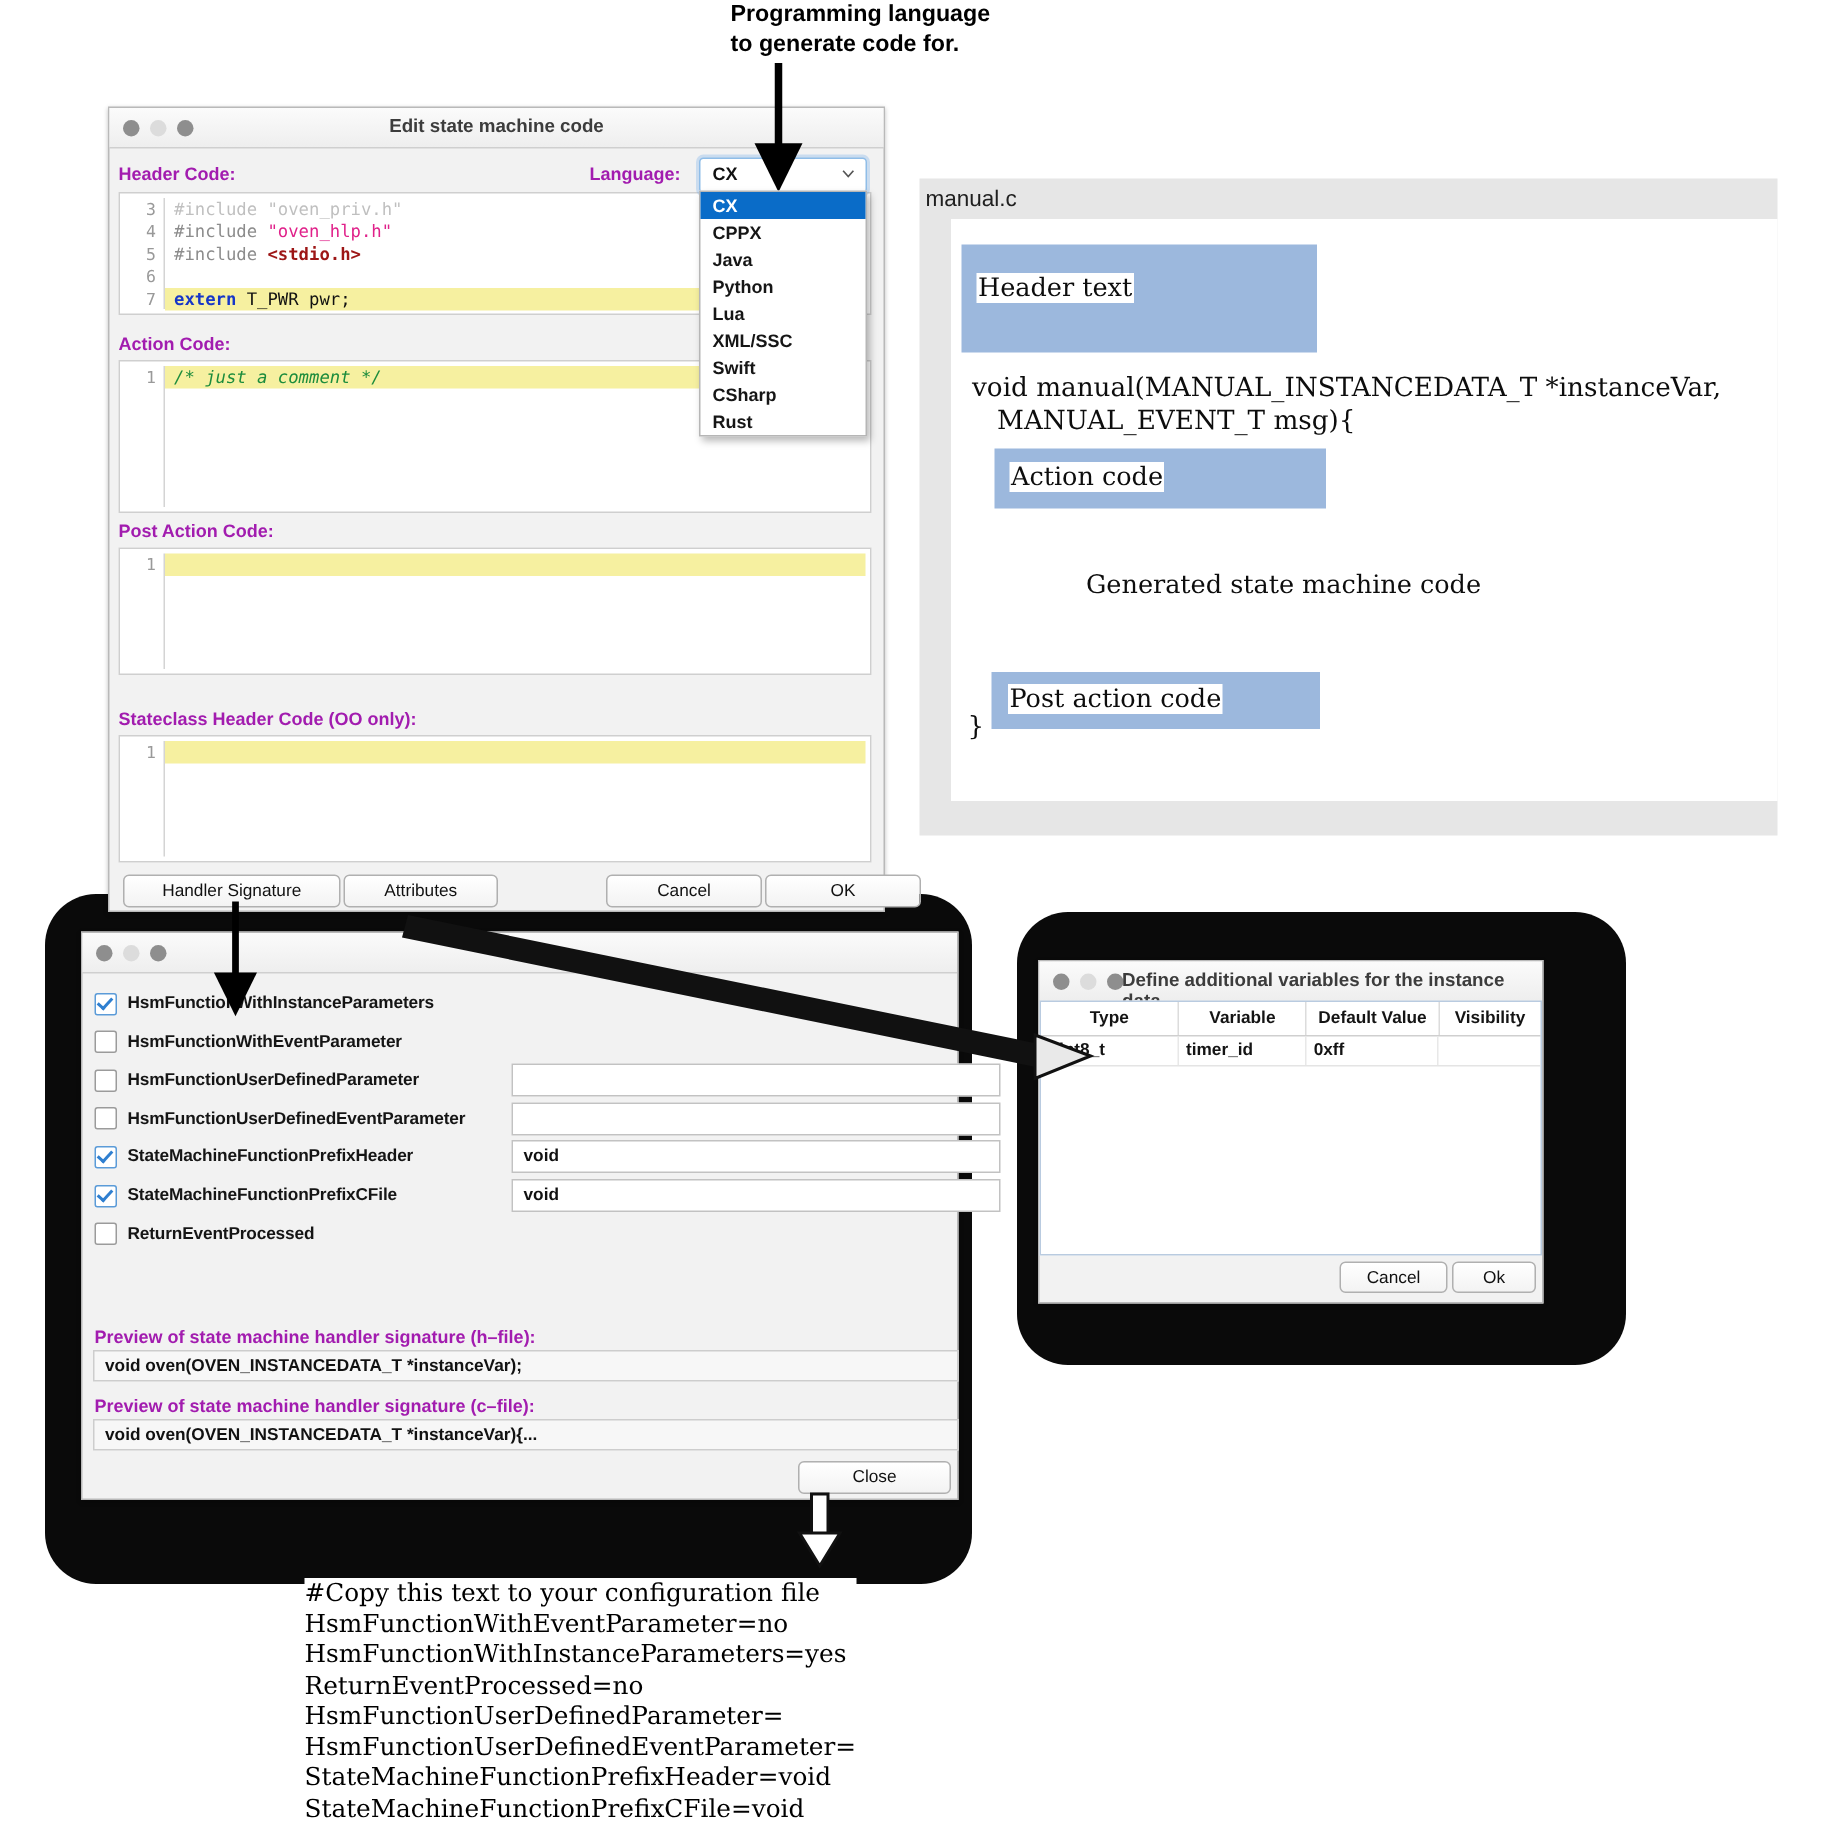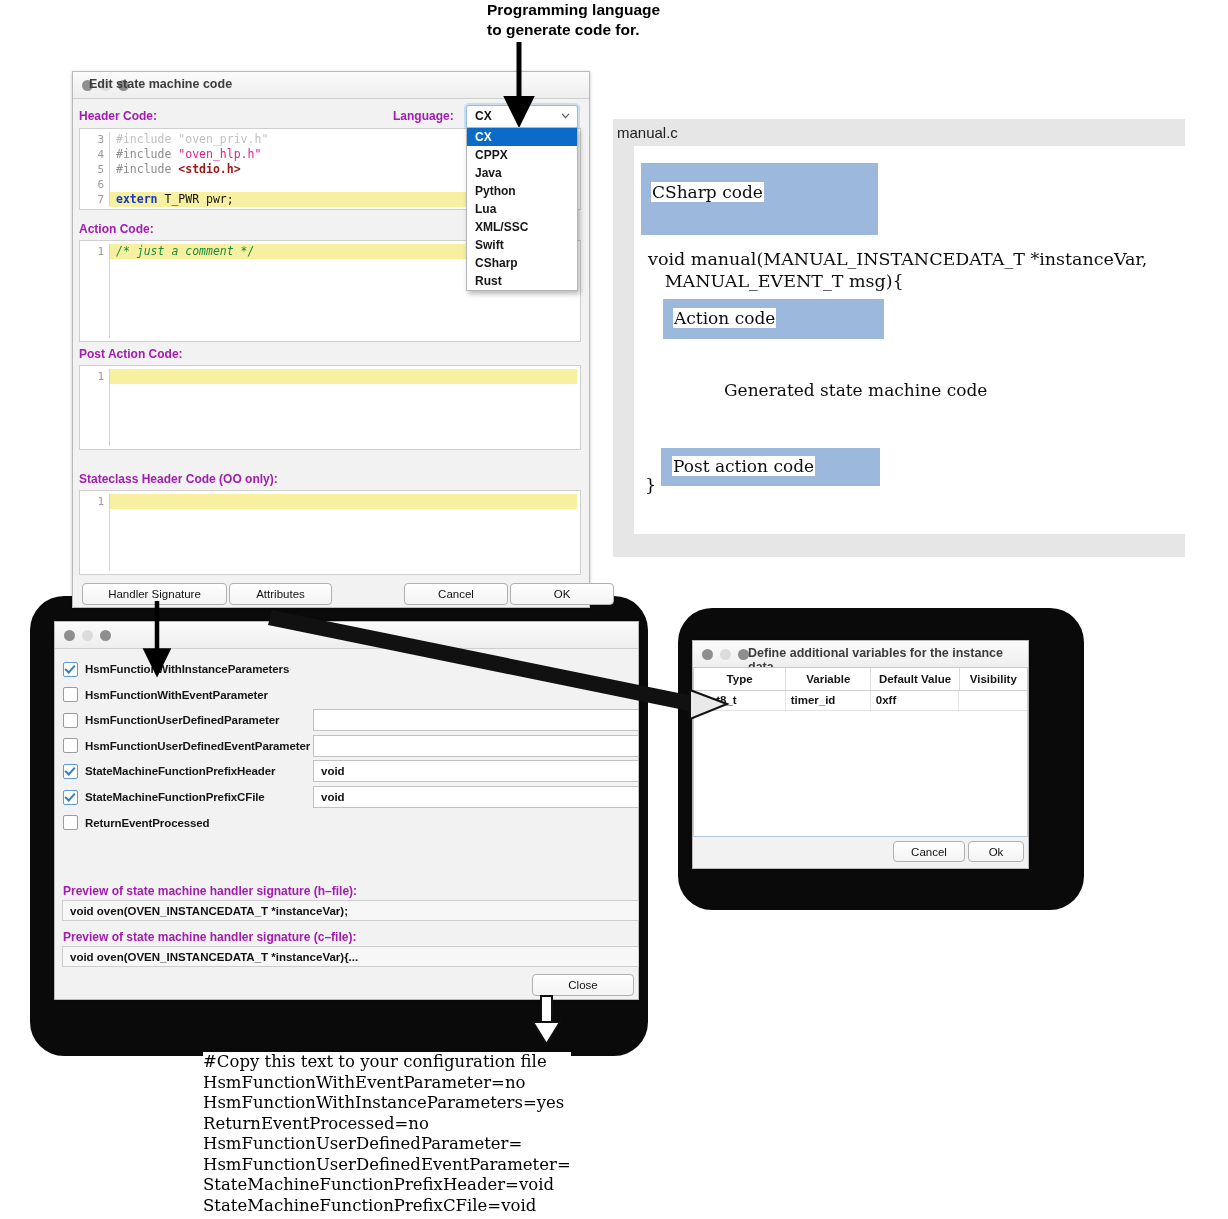--- a/index.html
+++ b/index.html
@@ -8,21 +8,21 @@
   .abs{position:absolute;}
 
   
   .dlg{position:absolute;background:#f2f2f2;border:1px solid #b9b9b9;
        box-shadow:0 1px 3px rgba(0,0,0,.25);}
   .titlebar{height:26px;background:linear-gradient(#fbfbfb,#eeeeee);
             border-bottom:1px solid #cfcfcf;position:relative;}
   .dots{position:absolute;left:9px;top:8px;display:flex;gap:7px;}
   .dot{width:11px;height:11px;border-radius:50%;background:#8e8e8e;}
   .dot.mid{background:#dcdcdc;}
-  .title{position:absolute;left:16px;right:0;top:5px;text-align:left;
+  .title{position:absolute;left:0;right:0;top:5px;text-align:center;
          font-size:12.5px;font-weight:bold;color:#3c3c3c;
          font-family:"Liberation Sans",sans-serif;}
 
   .seclabel{font-size:12px;font-weight:bold;color:#a21caf;}
 
   
   .editor{background:#ffffff;border:1px solid #cfcfcf;position:absolute;
           overflow:hidden;}
   .editor .pad{position:absolute;inset:3px;background:#fff;}
   .gutter{position:absolute;left:0;top:0;bottom:0;width:26px;background:#fff;
@@ -62,21 +62,21 @@
   .cbrow{position:absolute;height:18px;display:flex;align-items:center;}
   .cbox{width:13px;height:13px;border:1px solid #9b9b9b;border-radius:2px;
         background:#fff;position:relative;flex:0 0 auto;}
   .cbox.on{background:#ffffff;border-color:#5b9bd8;}
   .cbox.on:after{content:"";position:absolute;left:3px;top:0px;width:4px;height:8px;
         border:solid #2f7fd0;border-width:0 2px 2px 0;transform:rotate(42deg);}
   .cblabel{font-size:11.5px;font-weight:bold;margin-left:7px;color:#151515;
            white-space:nowrap;letter-spacing:-.1px;}
   .tfield{position:absolute;background:#fff;border:1px solid #c2c2c2;
           font-size:11.5px;font-weight:bold;color:#111;
-          display:flex;align-items:center;padding-left:7px;}
+          display:flex;align-items:center;padding-left:7px;margin-left:28px;}
   .rofield{position:absolute;background:#f7f7f7;border:1px solid #cdcdcd;
           font-size:11.5px;font-weight:bold;color:#111;
           display:flex;align-items:center;padding-left:7px;}
 
   
   .backer{position:absolute;background:#0a0a0a;border-radius:34px;}
 
   
   .tbl{position:absolute;background:#fff;border:1px solid #b9cbe0;}
   .thead{display:flex;height:22px;border-bottom:1px solid #cfcfcf;}
@@ -113,21 +113,21 @@
 <body>
 
 <div class="anno" style="left:487px;top:0px;">Programming language
 to generate code for.</div>
 
 <div class="mpanel" style="left:613px;top:119px;width:572px;height:438px;"></div>
 <div class="mfile" style="left:617px;top:124px;">manual.c</div>
 <div class="mwhite" style="left:634px;top:146px;width:551px;height:388px;"></div>
 
 <div class="mblue" style="left:641px;top:163px;width:237px;height:72px;"></div>
-<div class="mtxt onwhite" style="left:651px;top:182px;">CSharp code</div>
+<div class="mtxt onwhite" style="left:651px;top:182px;">Header text</div>
 
 <div class="mcode" style="left:648px;top:248px;">void manual(MANUAL_INSTANCEDATA_T *instanceVar,
    MANUAL_EVENT_T msg){</div>
 
 <div class="mblue" style="left:663px;top:299px;width:221px;height:40px;"></div>
 <div class="mtxt onwhite" style="left:673px;top:308px;">Action code</div>
 
 <div class="mtxt" style="left:724px;top:380px;">Generated state machine code</div>
 
 <div class="mblue" style="left:661px;top:448px;width:219px;height:38px;"></div>

